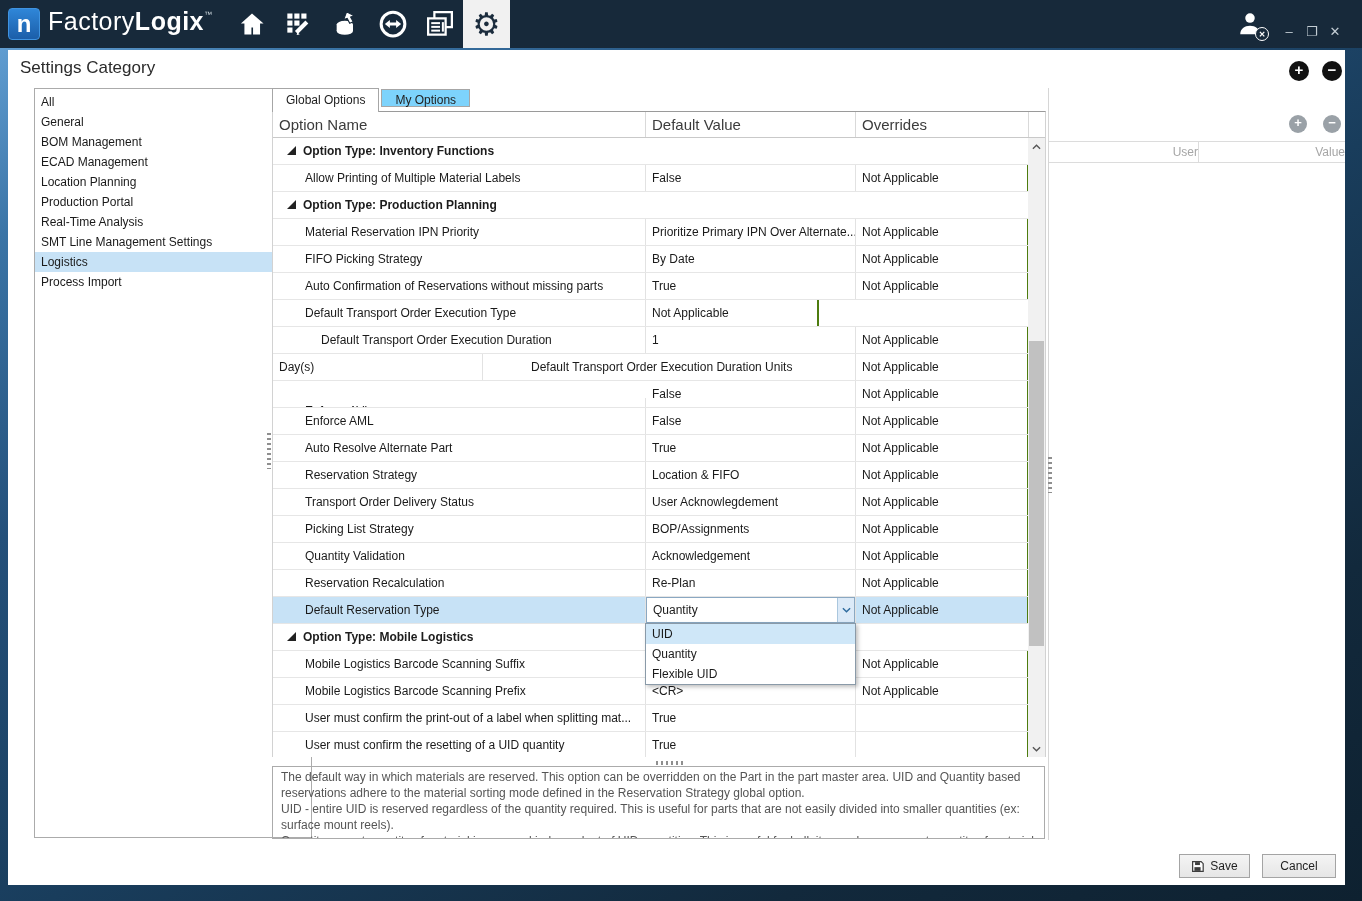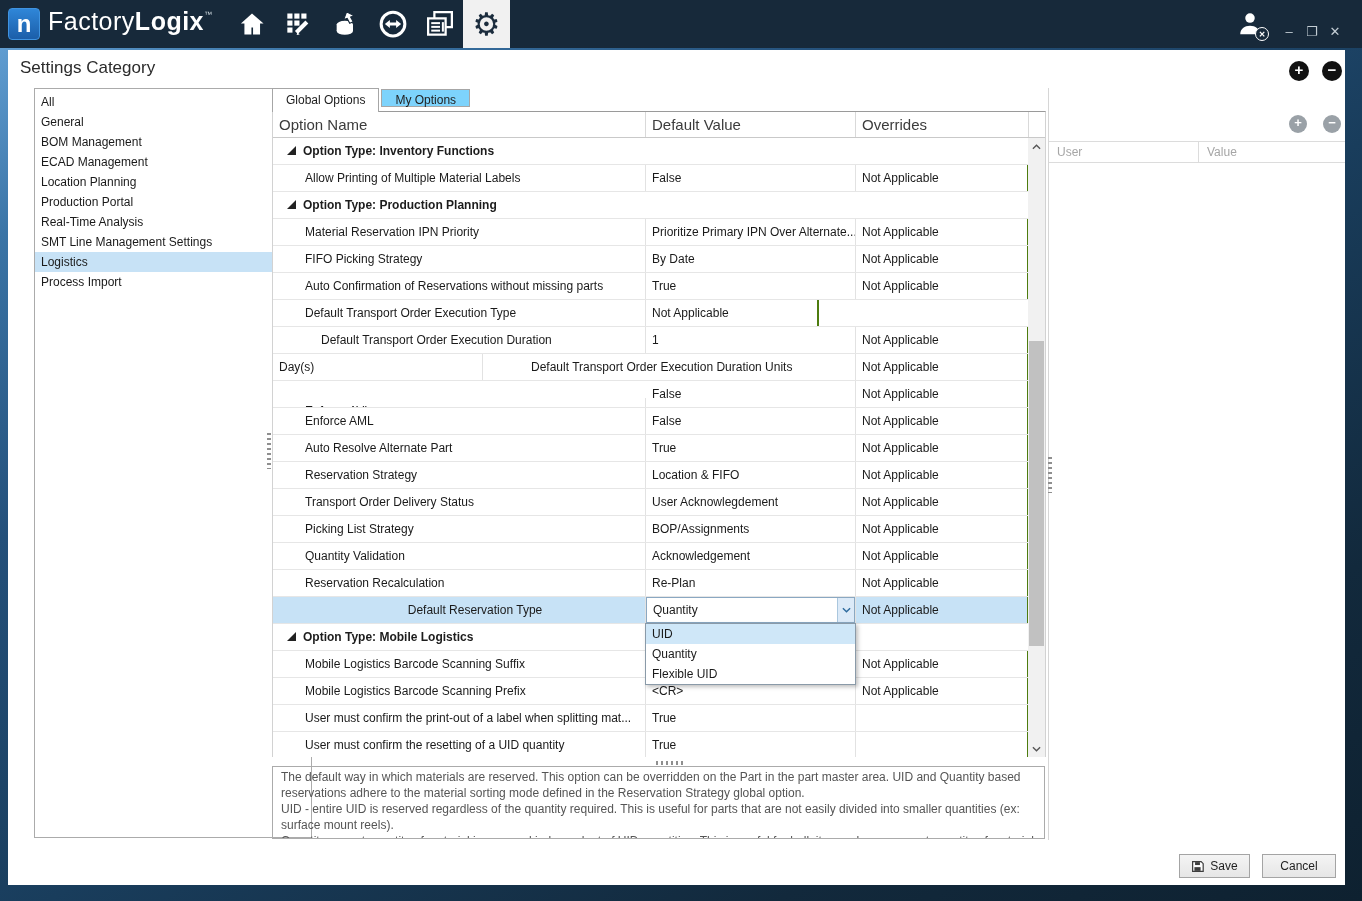--- a/index.html
+++ b/index.html
@@ -86,21 +86,21 @@
 
   
   .descbox { position:absolute; left:264px; top:716px; width:773px; height:73px; border:1px solid #ababab;
     font-size:12px; color:#555; line-height:16px; padding:2px 8px; white-space:pre-line; overflow:hidden; }
 
   
   .rpanel { position:absolute; left:1040px; top:38px; width:297px; height:752px; border-left:1px solid #d6d6d6; background:#fff; }
   .rpanel .circle-btn.add2 { left:240px; top:27px; position:absolute; }
   .rpanel .circle-btn.rem2 { left:274px; top:27px; position:absolute; }
   .rhead { position:absolute; left:0; top:53px; right:0; height:22px; display:flex;
-    border-top:1px solid #dcdcdc; border-bottom:1px solid #dcdcdc; font-size:12px; color:#a6a6a6; }
+    border-top:1px solid #dcdcdc; border-bottom:1px solid #dcdcdc; font-size:12px; color:#a6a6a6;text-align:right; }
   .rhc { line-height:20px; padding-left:8px; }
   .rhc.u { width:150px; border-right:1px solid #dcdcdc; } .rhc.v { flex:1; }
 
   
   .btn { position:absolute; top:804px; height:24px; background:linear-gradient(180deg,#f4f4f4,#e6e6e6);
     border:1px solid #a4a4a4; font-size:12px; color:#1f1f1f; display:flex; align-items:center; justify-content:center; gap:6px; cursor:pointer; }
   .btn.save { left:1171px; width:71px; } .btn.cancel { left:1254px; width:74px; }
 </style>
 </head>
 <body>
@@ -285,21 +285,21 @@
               <div class="tc name" style="padding-left: 32px;">Quantity Validation</div>
               <div class="tc val">Acknowledgement</div>
               <div class="tc ov">Not Applicable</div>
             </div>
             <div class="trow option">
               <div class="tc name" style="padding-left: 32px;">Reservation Recalculation</div>
               <div class="tc val">Re-Plan</div>
               <div class="tc ov">Not Applicable</div>
             </div>
             <div class="trow option sel">
-              <div class="tc name" style="padding-left: 32px; text-align: center;">Default Reservation Type</div>
+              <div class="tc name" style="padding-left: 32px;">Default Reservation Type</div>
               <div class="tc val">
                 <div class="combo">
                   <span class="combo-text">Quantity</span>
                   <span class="combo-arrow">
                     <svg width="9" height="6" viewBox="0 0 10 6">
                       <path d="M1 1 5 5 9 1" stroke="#2f6b9e" stroke-width="1.6" fill="none"></path>
                     </svg>
                   </span>
                 </div>
               </div>

